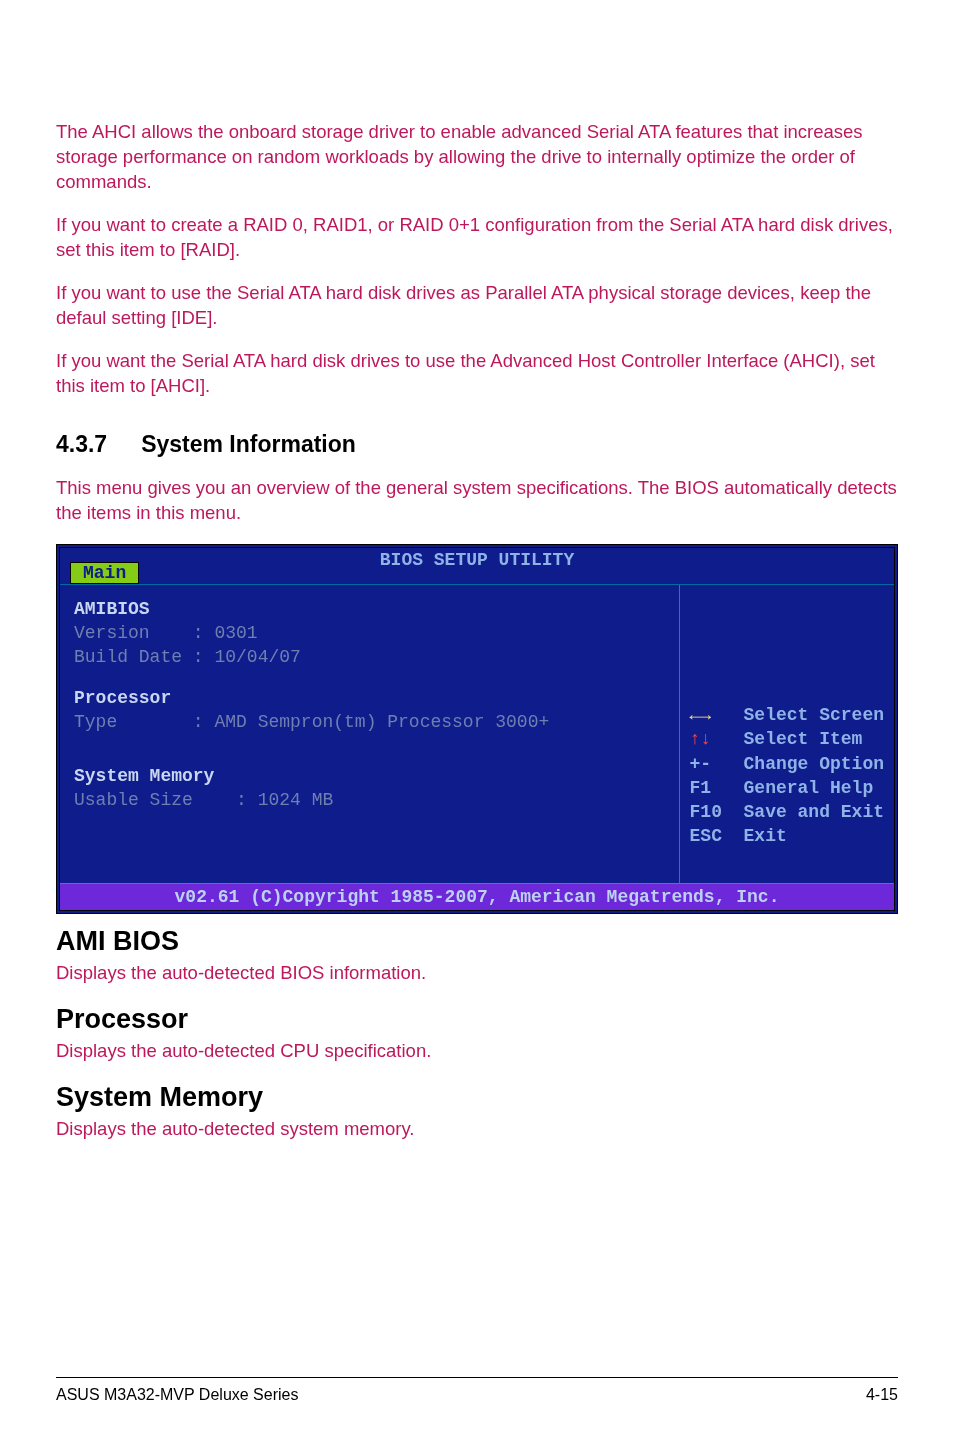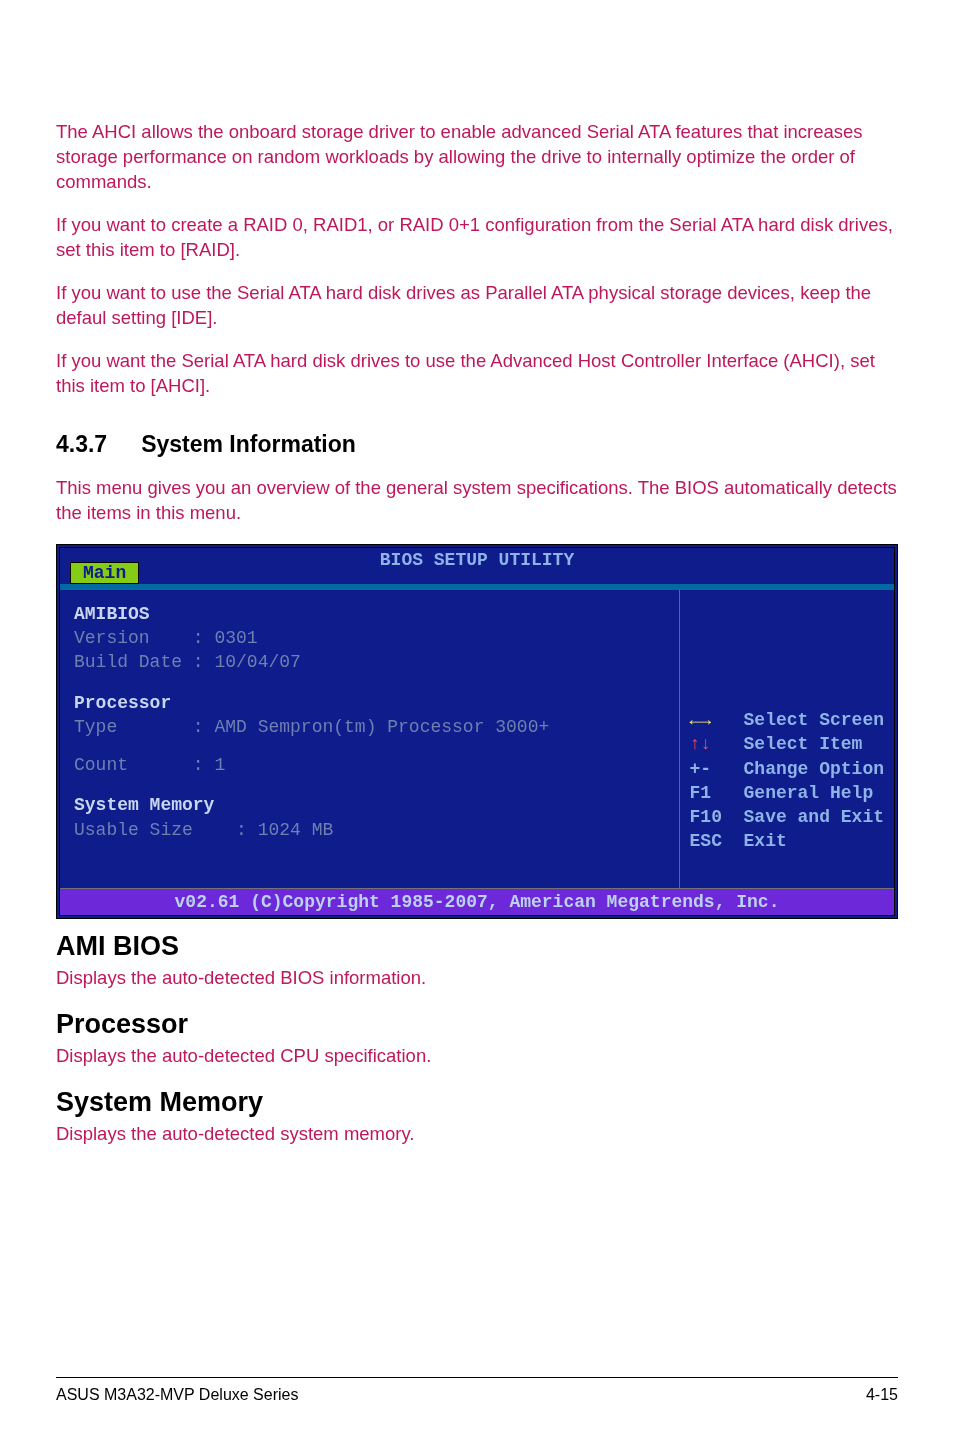--- a/index.html
+++ b/index.html
@@ -53,21 +53,21 @@
       left: 10px;
       top: 14px;
       background: #84cc16;
       color: #0f1c8c;
       font-weight: bold;
       padding: 0 12px;
       border: 1px solid #000;
     }
     .bios-body {
       display: flex;
-      border-top: 6px solid #0369a1;
+      border-top: 1px solid #0369a1;
     }
     .bios-left {
       flex: 3.3;
       padding: 10px 12px 12px 14px;
       border-right: 1px solid #666;
     }
     .bios-right {
       flex: 1;
       padding: 12px 10px 10px 10px;
       position: relative;
@@ -153,21 +153,20 @@
   </div>
   <div class="bios-body">
     <div class="bios-left">
       <div class="bios-line bios-label-b">AMIBIOS</div>
       <div class="bios-line bios-dim">Version    : 0301</div>
       <div class="bios-line bios-dim">Build Date : 10/04/07</div>
       <div class="bios-spacer"></div>
       <div class="bios-line bios-label-b">Processor</div>
       <div class="bios-line bios-dim">Type       : AMD Sempron(tm) Processor 3000+</div>
       <div class="bios-spacer"></div>
-      <div class="bios-line bios-dim">Count      : 1</div>
       <div class="bios-spacer"></div>
       <div class="bios-line bios-label-b">System Memory</div>
       <div class="bios-line bios-dim">Usable Size    : 1024 MB</div>
       <div class="bios-spacer"></div>
     </div>
     <div class="bios-right">
       <div class="bios-help">
 <span class="arrow-lr">←→</span>   <span class="kb">Select Screen</span>
 <span class="arrow-ud">↑↓</span>   <span class="kb">Select Item</span>
 <span class="kb">+-</span>   <span class="kb">Change Option</span>

